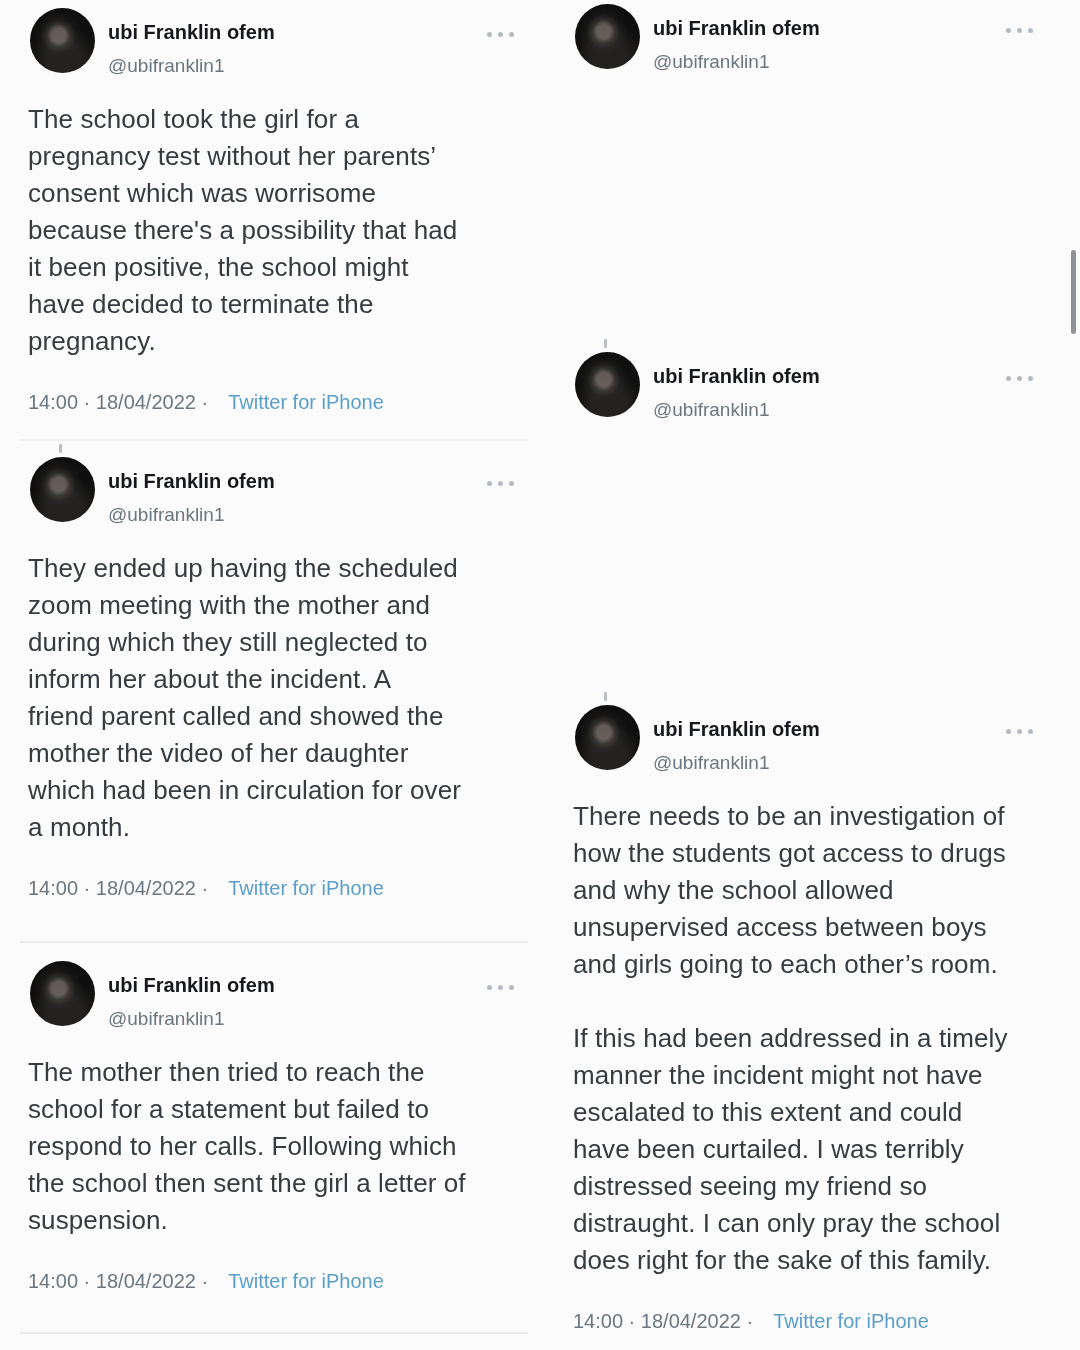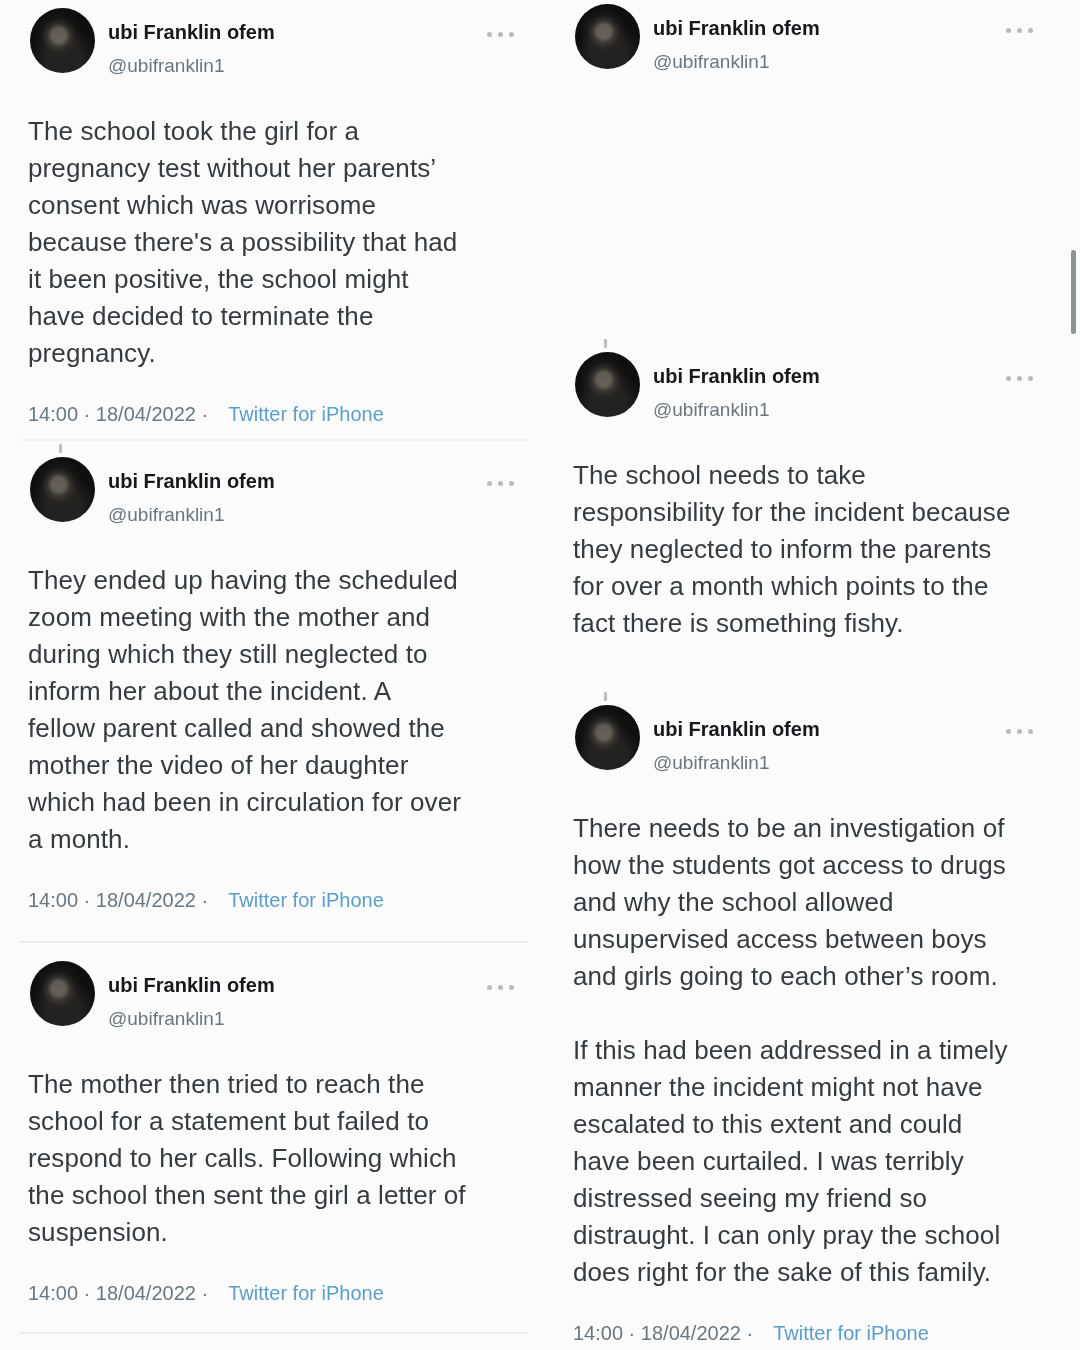--- a/index.html
+++ b/index.html
@@ -42,21 +42,21 @@
   }
   .more{
     position:absolute;top:24px;display:flex;gap:6px;align-items:center;
     cursor:pointer;
   }
   .col-left .more{right:16px;}
   .col-right .more{right:12px;}
   .more .dot{width:5px;height:5px;border-radius:50%;background:#b3bac0;display:block;}
 
   .body{
-    margin-top:40px;
+    margin-top:28px;
     font-size:26px;line-height:37px;color:#363b40;
     white-space:pre-line;
     letter-spacing:0.1px;
   }
   .meta{
     margin-top:30px;
     font-size:20px;color:#6a7780;line-height:24px;white-space:nowrap;
   }
   .meta .src{color:#5b9ec9;margin-left:20px;cursor:pointer;}
 
@@ -118,21 +118,21 @@
       <div class="more">
         <span class="dot"></span>
           <span class="dot"></span>
           <span class="dot"></span>
       </div>
     </div>
     <div class="body">They ended up having the scheduled
 zoom meeting with the mother and
 during which they still neglected to
 inform her about the incident. A
-fellow parent called and showed the
+friend parent called and showed the
 mother the video of her daughter
 which had been in circulation for over
 a month.</div>
     <div class="meta">
       <span>14:00 · 18/04/2022 ·</span><span class="src">Twitter for iPhone</span>
     </div>
   </article>
 
   <article class="tweet col-left t2">
     <div class="header">
@@ -179,25 +179,20 @@
       <div class="who">
         <div class="display-name">ubi Franklin ofem</div>
         <div class="handle">@ubifranklin1</div>
       </div>
       <div class="more">
         <span class="dot"></span>
           <span class="dot"></span>
           <span class="dot"></span>
       </div>
     </div>
-    <div class="body">The school needs to take
-responsibility for the incident because
-they neglected to inform the parents
-for over a month which points to the
-fact there is something fishy.</div>
   </article>
 
   <article class="tweet col-right t5">
     <div class="tick"></div>
     <div class="header">
       <div class="avatar"></div>
       <div class="who">
         <div class="display-name">ubi Franklin ofem</div>
         <div class="handle">@ubifranklin1</div>
       </div>

